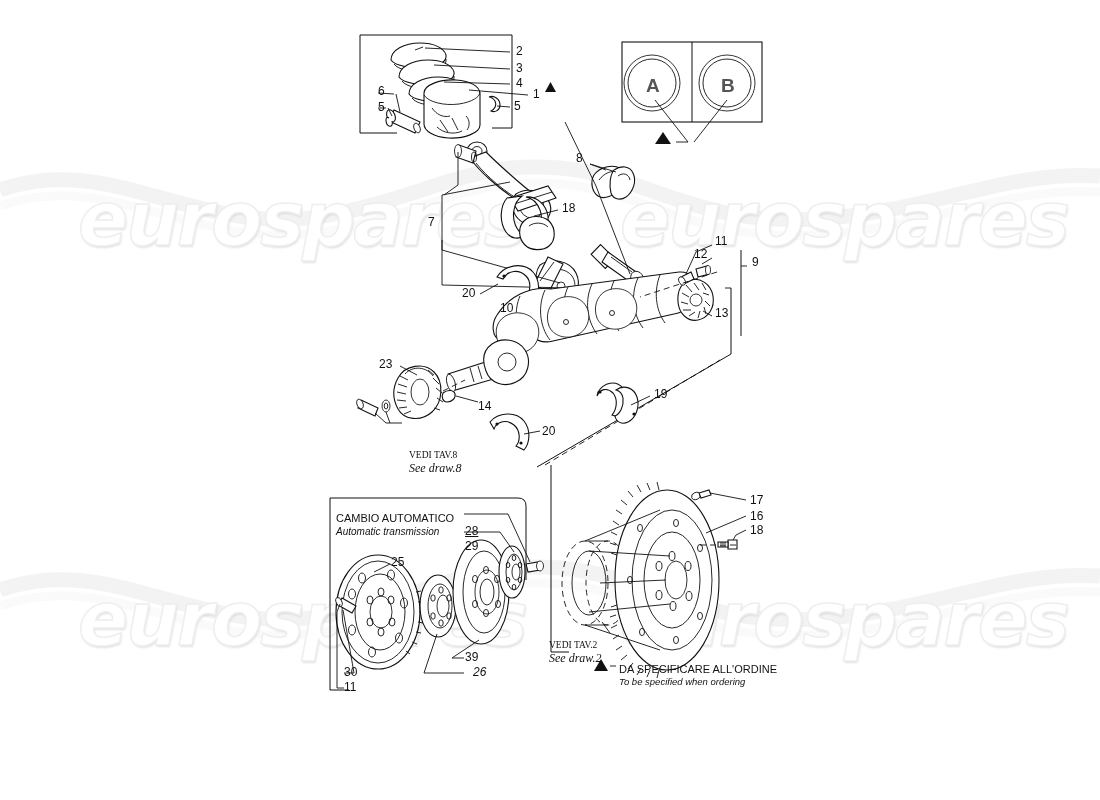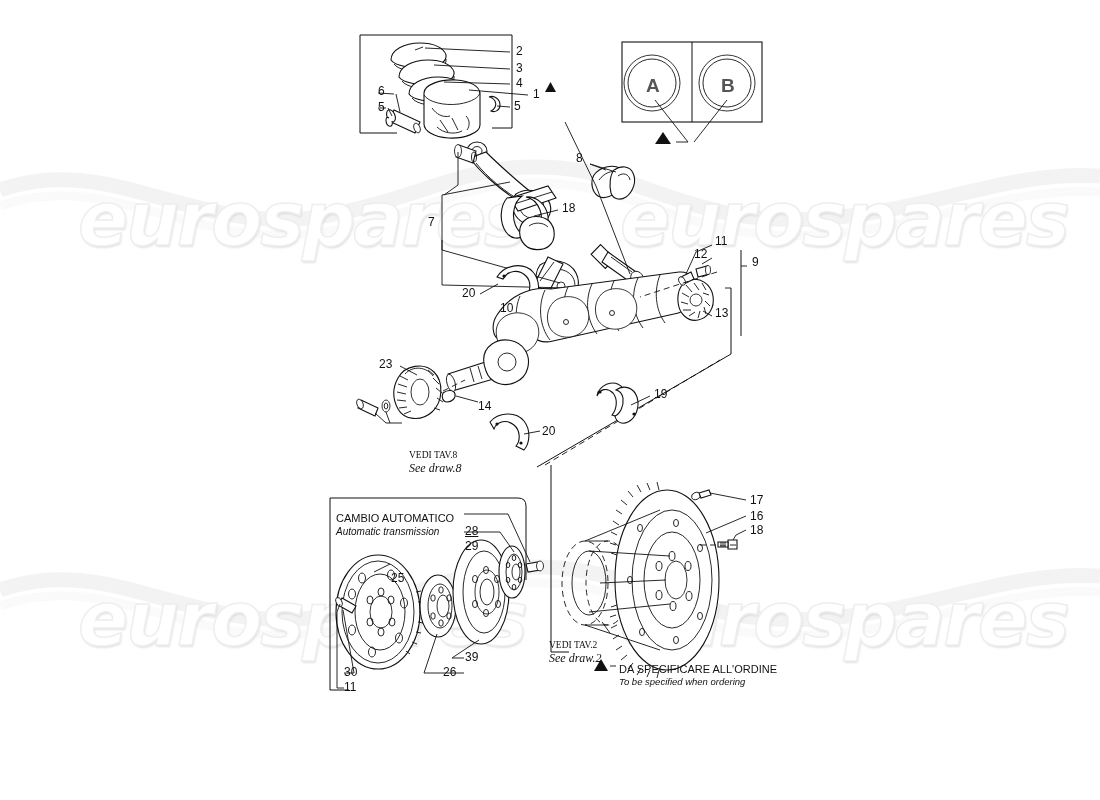--- a/index.html
+++ b/index.html
@@ -503,23 +503,23 @@
   <div class="lbl big" style="left:478px; top:400px;">14</div>
   <div class="lbl big" style="left:654px; top:388px;">19</div>
   <div class="lbl big" style="left:542px; top:425px;">20</div>
 
   <div class="lbl big" style="left:750px; top:494px;">17</div>
   <div class="lbl big" style="left:750px; top:510px;">16</div>
   <div class="lbl big" style="left:750px; top:524px;">18</div>
 
   <div class="lbl big" style="left:465px; top:506px;margin-top:34px;">29</div>
   <div class="lbl big" style="left:465px; top:525px;text-decoration:underline;">28</div>
-  <div class="lbl big" style="left:391px; top:556px;margin-top:16px;">25</div>
+  <div class="lbl big" style="left:391px; top:556px;">25</div>
   <div class="lbl big" style="left:465px; top:651px;">39</div>
-  <div class="lbl big" style="left:443px; top:666px;">26</div>
+  <div class="lbl big" style="left:473px; top:666px;font-style:italic;">26</div>
   <div class="lbl big" style="left:344px; top:666px;">30</div>
   <div class="lbl big" style="left:344px; top:681px;">11</div>
 
   <div class="lbl" style="left:646px; top:76px; font-size:19px; font-weight:bold; color:#555;">A</div>
   <div class="lbl" style="left:721px; top:76px; font-size:19px; font-weight:bold; color:#555;">B</div>
 
   <div class="cap" style="left:409px; top:444px;font-family:Liberation Serif, serif;">
     <span class="cap-it-title">VEDI TAV.8</span>
     <span class="it cap-it-sub">See draw.8</span>
   </div>

